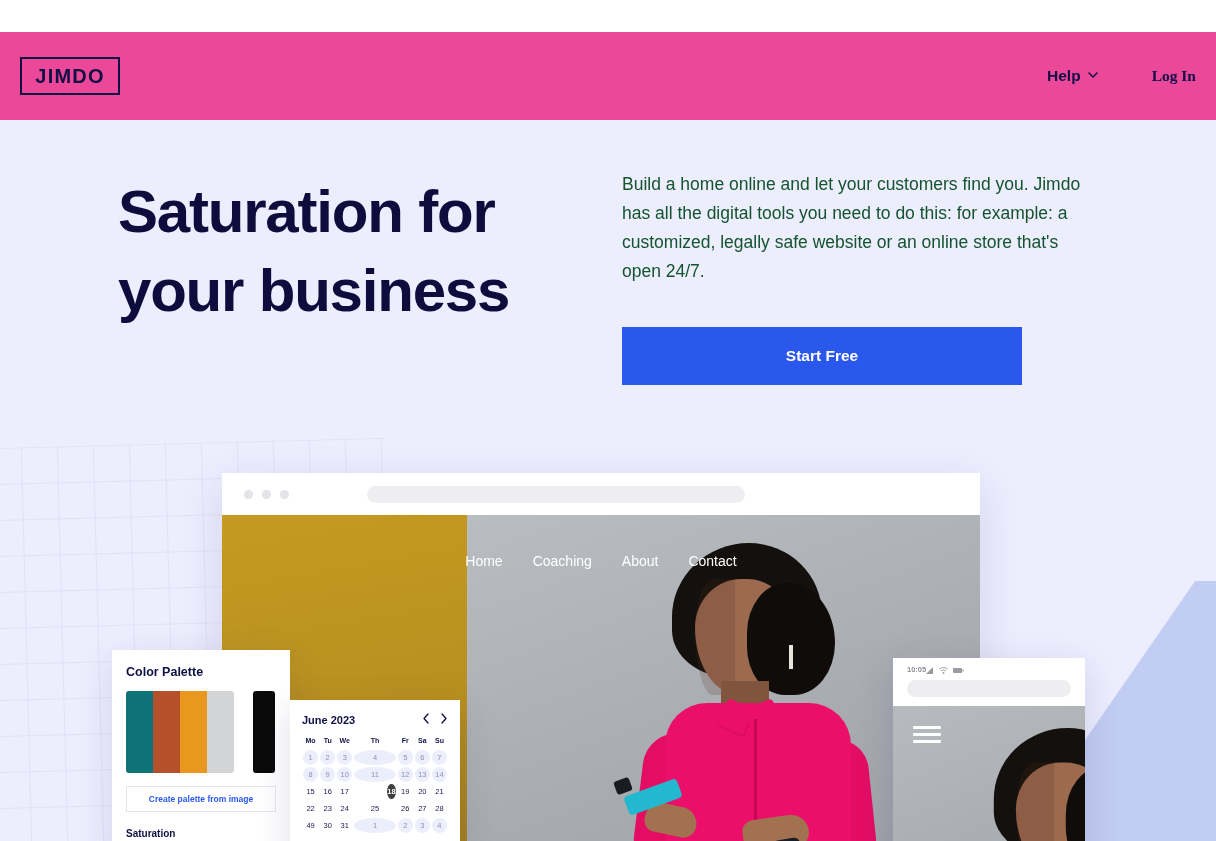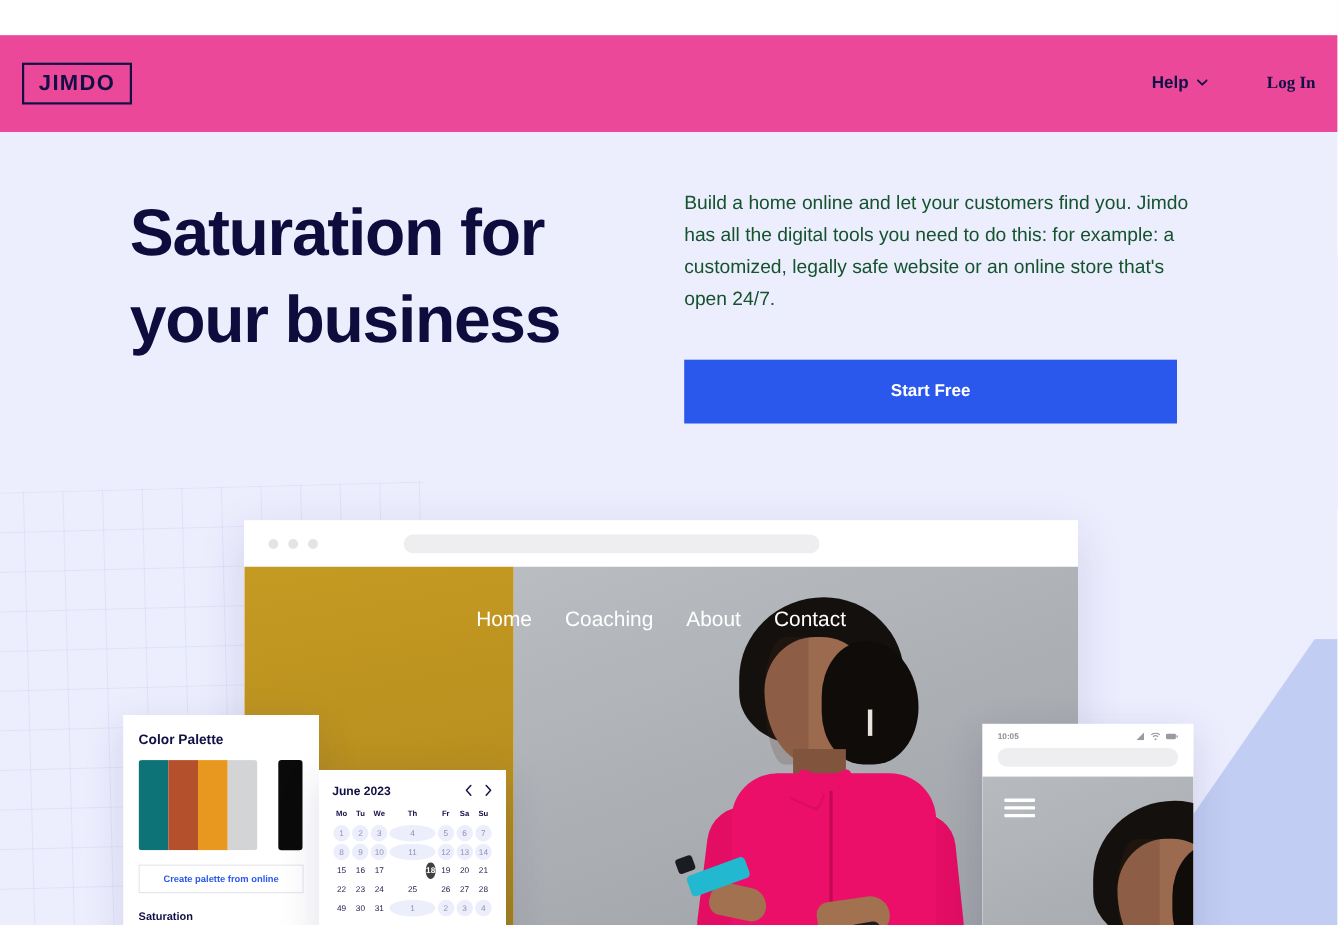--- a/index.html
+++ b/index.html
@@ -69,21 +69,21 @@
   }
   .headline {
     font-size:60px; line-height:1.32; font-weight:bold;
     color:#0e0b3d; letter-spacing:-1.2px;
   }
   .hero-right { position:absolute; left:622px; top:82px; width:470px; }
   .subcopy {
     font-size:17.5px; line-height:1.66; color:#14532d; font-weight:400;
   }
   .cta {
-    margin-top:41px; display:block; width:448px; height:58px;
+    margin-top:41px; display:block; width:400px; height:58px;
     background:#2b58ec; border:none; color:#ffffff;
     font-size:15.5px; font-weight:600; cursor:pointer;
     font-family:"Liberation Sans", sans-serif;
   }
 
   
   .browser {
     position:absolute; left:222px; top:385px; width:758px; height:380px;
     background:#ffffff; box-shadow:0 12px 40px rgba(40,40,110,.13);
     overflow:hidden; z-index:10;
@@ -100,21 +100,21 @@
   }
   .browser-body { position:relative; height:338px; overflow:hidden; }
   .wall-gold { position:absolute; left:0; top:0; width:245px; height:338px;
                background:linear-gradient(170deg,#c59a22 0%, #b88f1f 60%, #a37f1e 100%); }
   .wall-gray { position:absolute; left:245px; top:0; width:513px; height:338px;
                background:linear-gradient(160deg,#b9bcc0 0%, #aaadb2 55%, #9ea1a6 100%); }
   .site-nav {
     position:absolute; top:38px; left:0; width:758px;
     display:flex; justify-content:center; gap:30px; z-index:5;
   }
-  .site-nav span { color:#ffffff; font-size:19px; font-weight:500; }
+  .site-nav span { color:#ffffff; font-size:14px; font-weight:500; }
 
   
   .person { position:absolute; left:395px; top:28px; width:300px; height:310px; }
   .hair {
     position:absolute; left:55px; top:0px; width:150px; height:135px;
     background:#14100d; border-radius:58% 55% 42% 46% / 62% 60% 40% 40%;
   }
   .hair2 {
     position:absolute; left:130px; top:40px; width:88px; height:112px;
     background:#0f0c0a; border-radius:50% 60% 52% 48%;
@@ -228,21 +228,21 @@
   .cal-day.muted { background:#edeefb; color:#8d90b8; }
   .cal-day.sel { background:#404040; color:#ffffff; font-weight:bold;margin-left:34px; }
 
   
   .phone {
     position:absolute; left:893px; top:570px; width:192px; height:271px;
     background:#ffffff; box-shadow:0 10px 34px rgba(40,40,110,.15);
     z-index:45; overflow:hidden;
   }
   .ph-status {
-    height:22px; display:flex; align-items:center; justify-content:space-between;
+    height:22px; display:flex; align-items:center; justify-content:flex-start;
     padding:0 14px;
     border-radius:10px;
   }
   .ph-time { font-size:7.5px; color:#8d8d96; font-weight:600; }
   .ph-icons { display:flex; gap:5px; align-items:center; }
   .ph-url { margin:0 14px; height:17px; border-radius:9px; background:#eeeef1; }
   .ph-body { position:relative; margin-top:9px; height:223px; overflow:hidden;
              background:linear-gradient(160deg,#b7babf 0%, #a9acb1 60%, #9da0a5 100%); }
   .burger { position:absolute; left:20px; top:20px; width:28px; height:18px; cursor:pointer; }
   .burger i { position:absolute; left:0; width:28px; height:2.6px; background:#ffffff; display:block; border-radius:1px; }
@@ -348,21 +348,21 @@
       <div class="swatch-row">
         <div class="swatch-group">
           <div class="swatch" style="background:#0d7377"></div>
           <div class="swatch" style="background:#b4512c"></div>
           <div class="swatch" style="background:#e8981e"></div>
           <div class="swatch" style="background:#d2d4d6"></div>
         </div>
         <div class="swatch-solo" style="background:#0a0a0a"></div>
       </div>
 
-      <div class="btn-outline">Create palette from online</div>
+      <div class="btn-outline">Create palette from image</div>
 
       <div class="sec-label">Saturation</div>
 
     </div>
 
     <div class="cal-card">
       <div class="cal-head">
         <div class="cal-month">June 2023</div>
         <div class="cal-arrows">
           <span>

